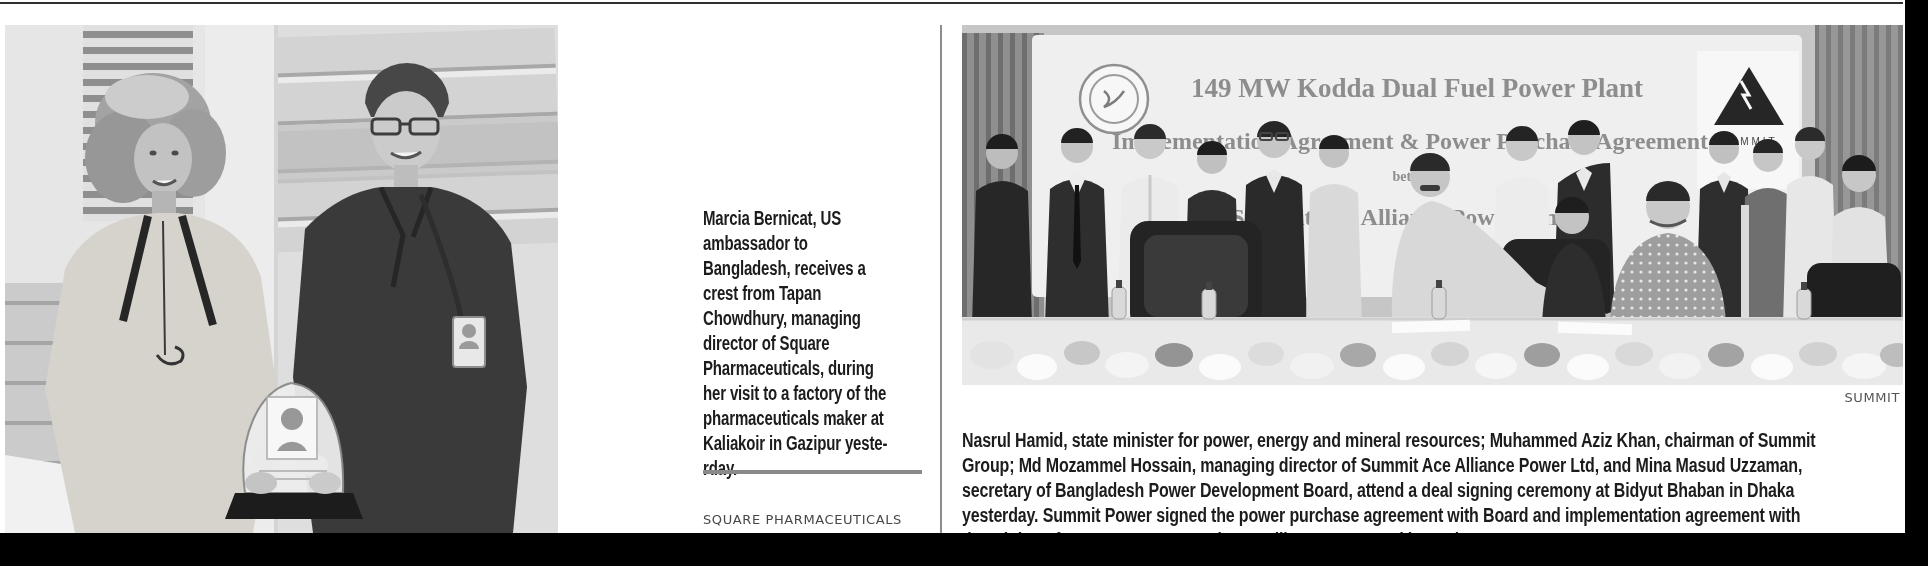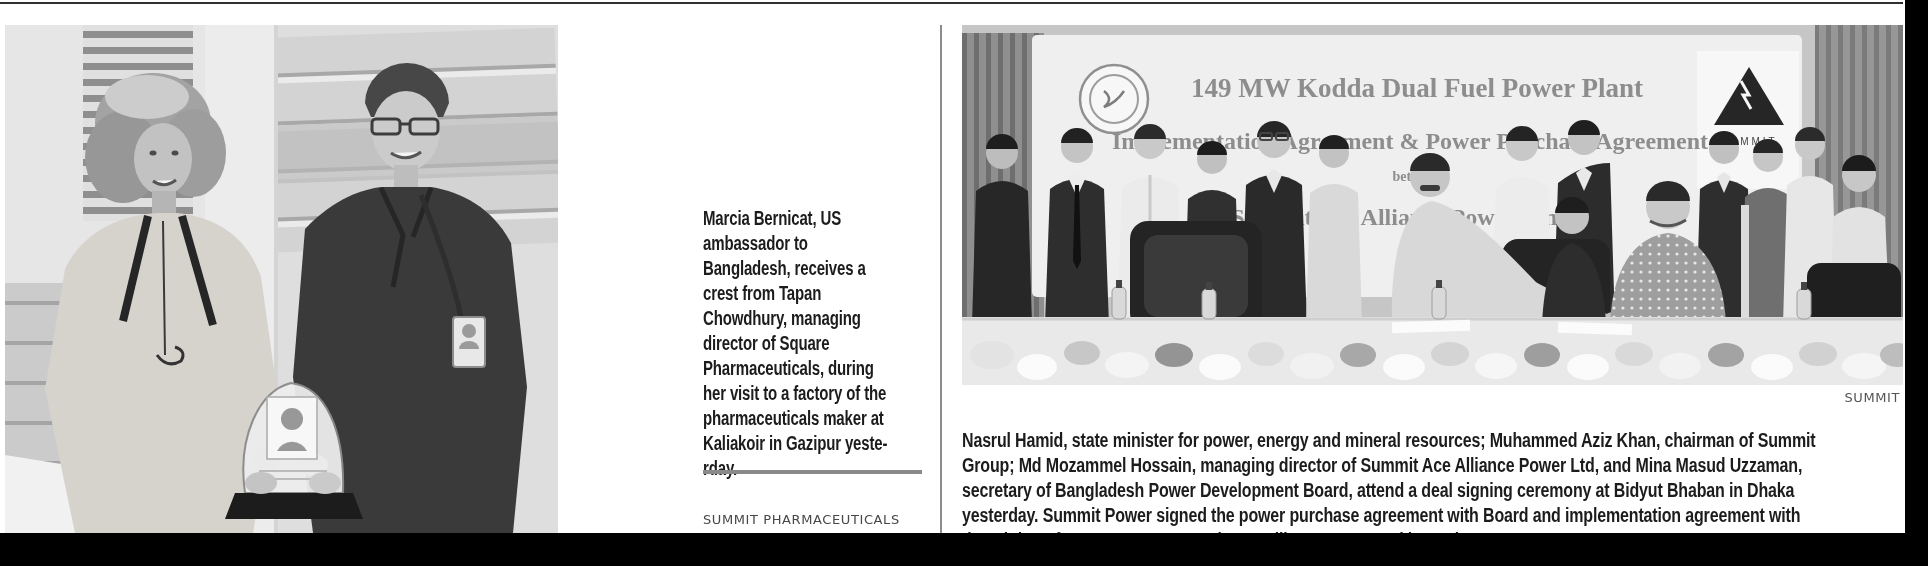--- a/index.html
+++ b/index.html
@@ -126,21 +126,21 @@
 Bangladesh, receives a
 crest from Tapan
 Chowdhury, managing
 director of Square
 Pharmaceuticals, during
 her visit to a factory of the
 pharmaceuticals maker at
 Kaliakoir in Gazipur yeste-
 rday.</p>
   <div class="caption-rule"></div>
-  <div class="credit credit-left">SUMMIT PHARMACEUTICALS</div>
+  <div class="credit credit-left">SQUARE PHARMACEUTICALS</div>
 
   <div class="vert-divider"></div>
 
   <figure class="photo photo-right">
     <svg viewBox="0 0 941 360" preserveAspectRatio="none">
       <defs>
         <pattern id="curt" width="12" height="20" patternUnits="userSpaceOnUse">
           <rect width="12" height="20" fill="#8f8f8f"></rect>
             <rect width="5" height="20" fill="#6e6e6e"></rect>
         </pattern>

